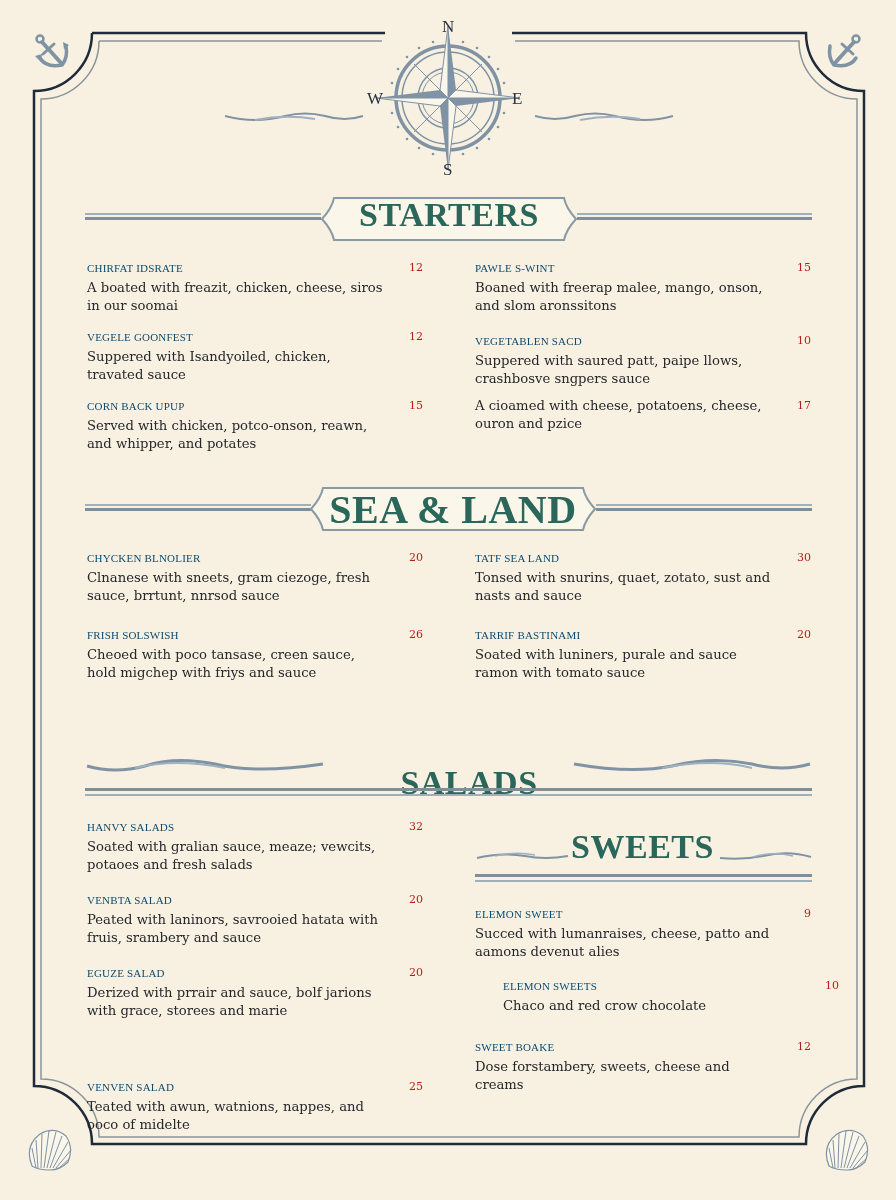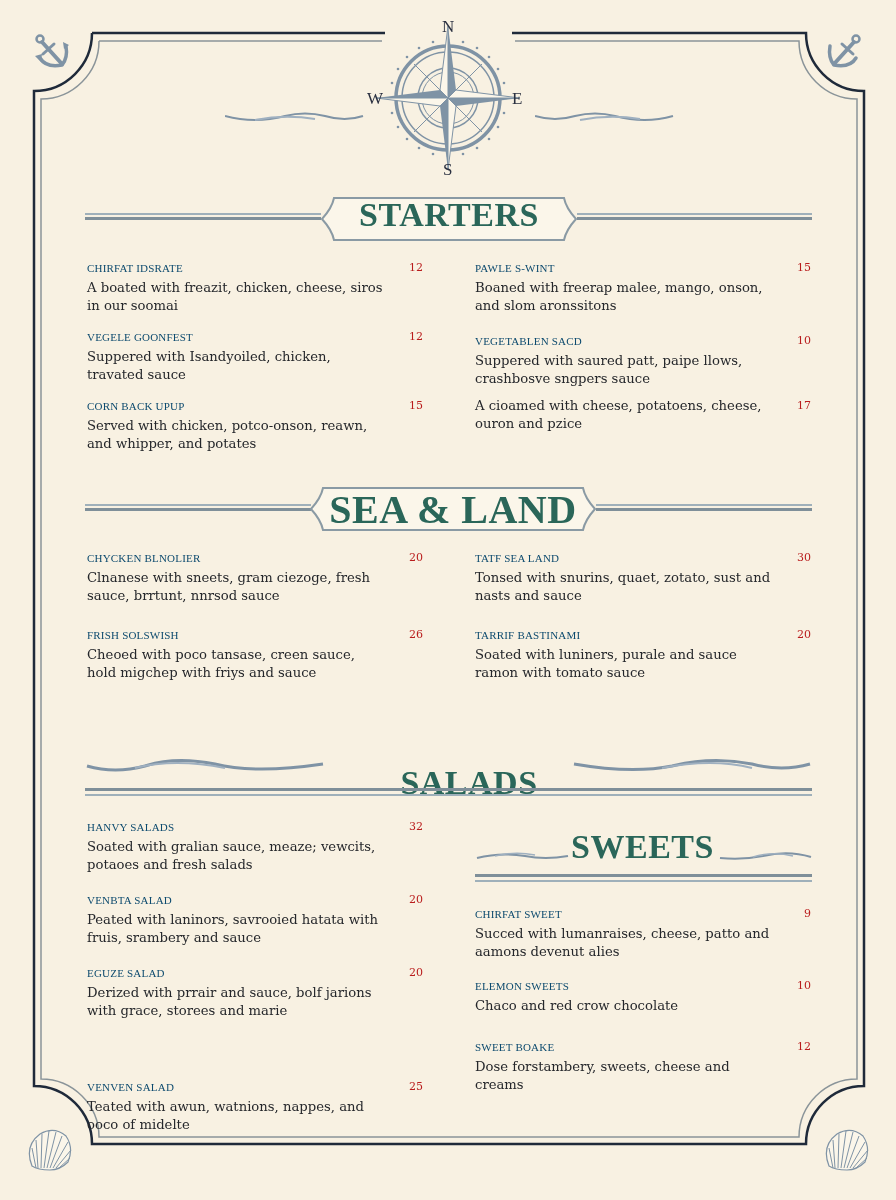--- a/index.html
+++ b/index.html
@@ -295,25 +295,25 @@
   <path d="M20,8 Q40,3 60,7" fill="none" stroke="#9fb0c0" stroke-width="1.5"></path>
 </svg>
 <div class="sec-title abs" style="left:560px;top:826px;width:165px;font-size:34px;line-height:42px;">SWEETS</div>
 <svg class="abs" style="left:718px;top:848px" width="95" height="16" viewBox="0 0 95 16">
   <path d="M2,10 Q25,12 45,8 Q70,2 93,9" fill="none" stroke="#7f93a5" stroke-width="2"></path>
   <path d="M35,9 Q55,3 75,8" fill="none" stroke="#9fb0c0" stroke-width="1.5"></path>
 </svg>
 <div class="dbl-line" style="left:475px;top:874px;width:337px;height:8px;border-top-width:3px;border-bottom-width:2px;border-top-color:#7f8f99;border-bottom-color:#9fb0ba;"></div>
 
 <div class="item" style="left:475px;top:904px;">
-  <div class="name">CHIRFAT SWEET</div>
+  <div class="name">ELEMON SWEET</div>
   <div class="price">9</div>
   <div class="desc">Succed with lumanraises, cheese, patto and aamons devenut alies</div>
 </div>
-<div class="item" style="left:475px;top:976px;">
+<div class="item" style="left:503px;top:976px;">
   <div class="name">ELEMON SWEETS</div>
   <div class="price">10</div>
   <div class="desc">Chaco and red crow chocolate</div>
 </div>
 <div class="item" style="left:475px;top:1037px;">
   <div class="name">SWEET BOAKE</div>
   <div class="price">12</div>
   <div class="desc">Dose forstambery, sweets, cheese and creams</div>
 </div>
 

